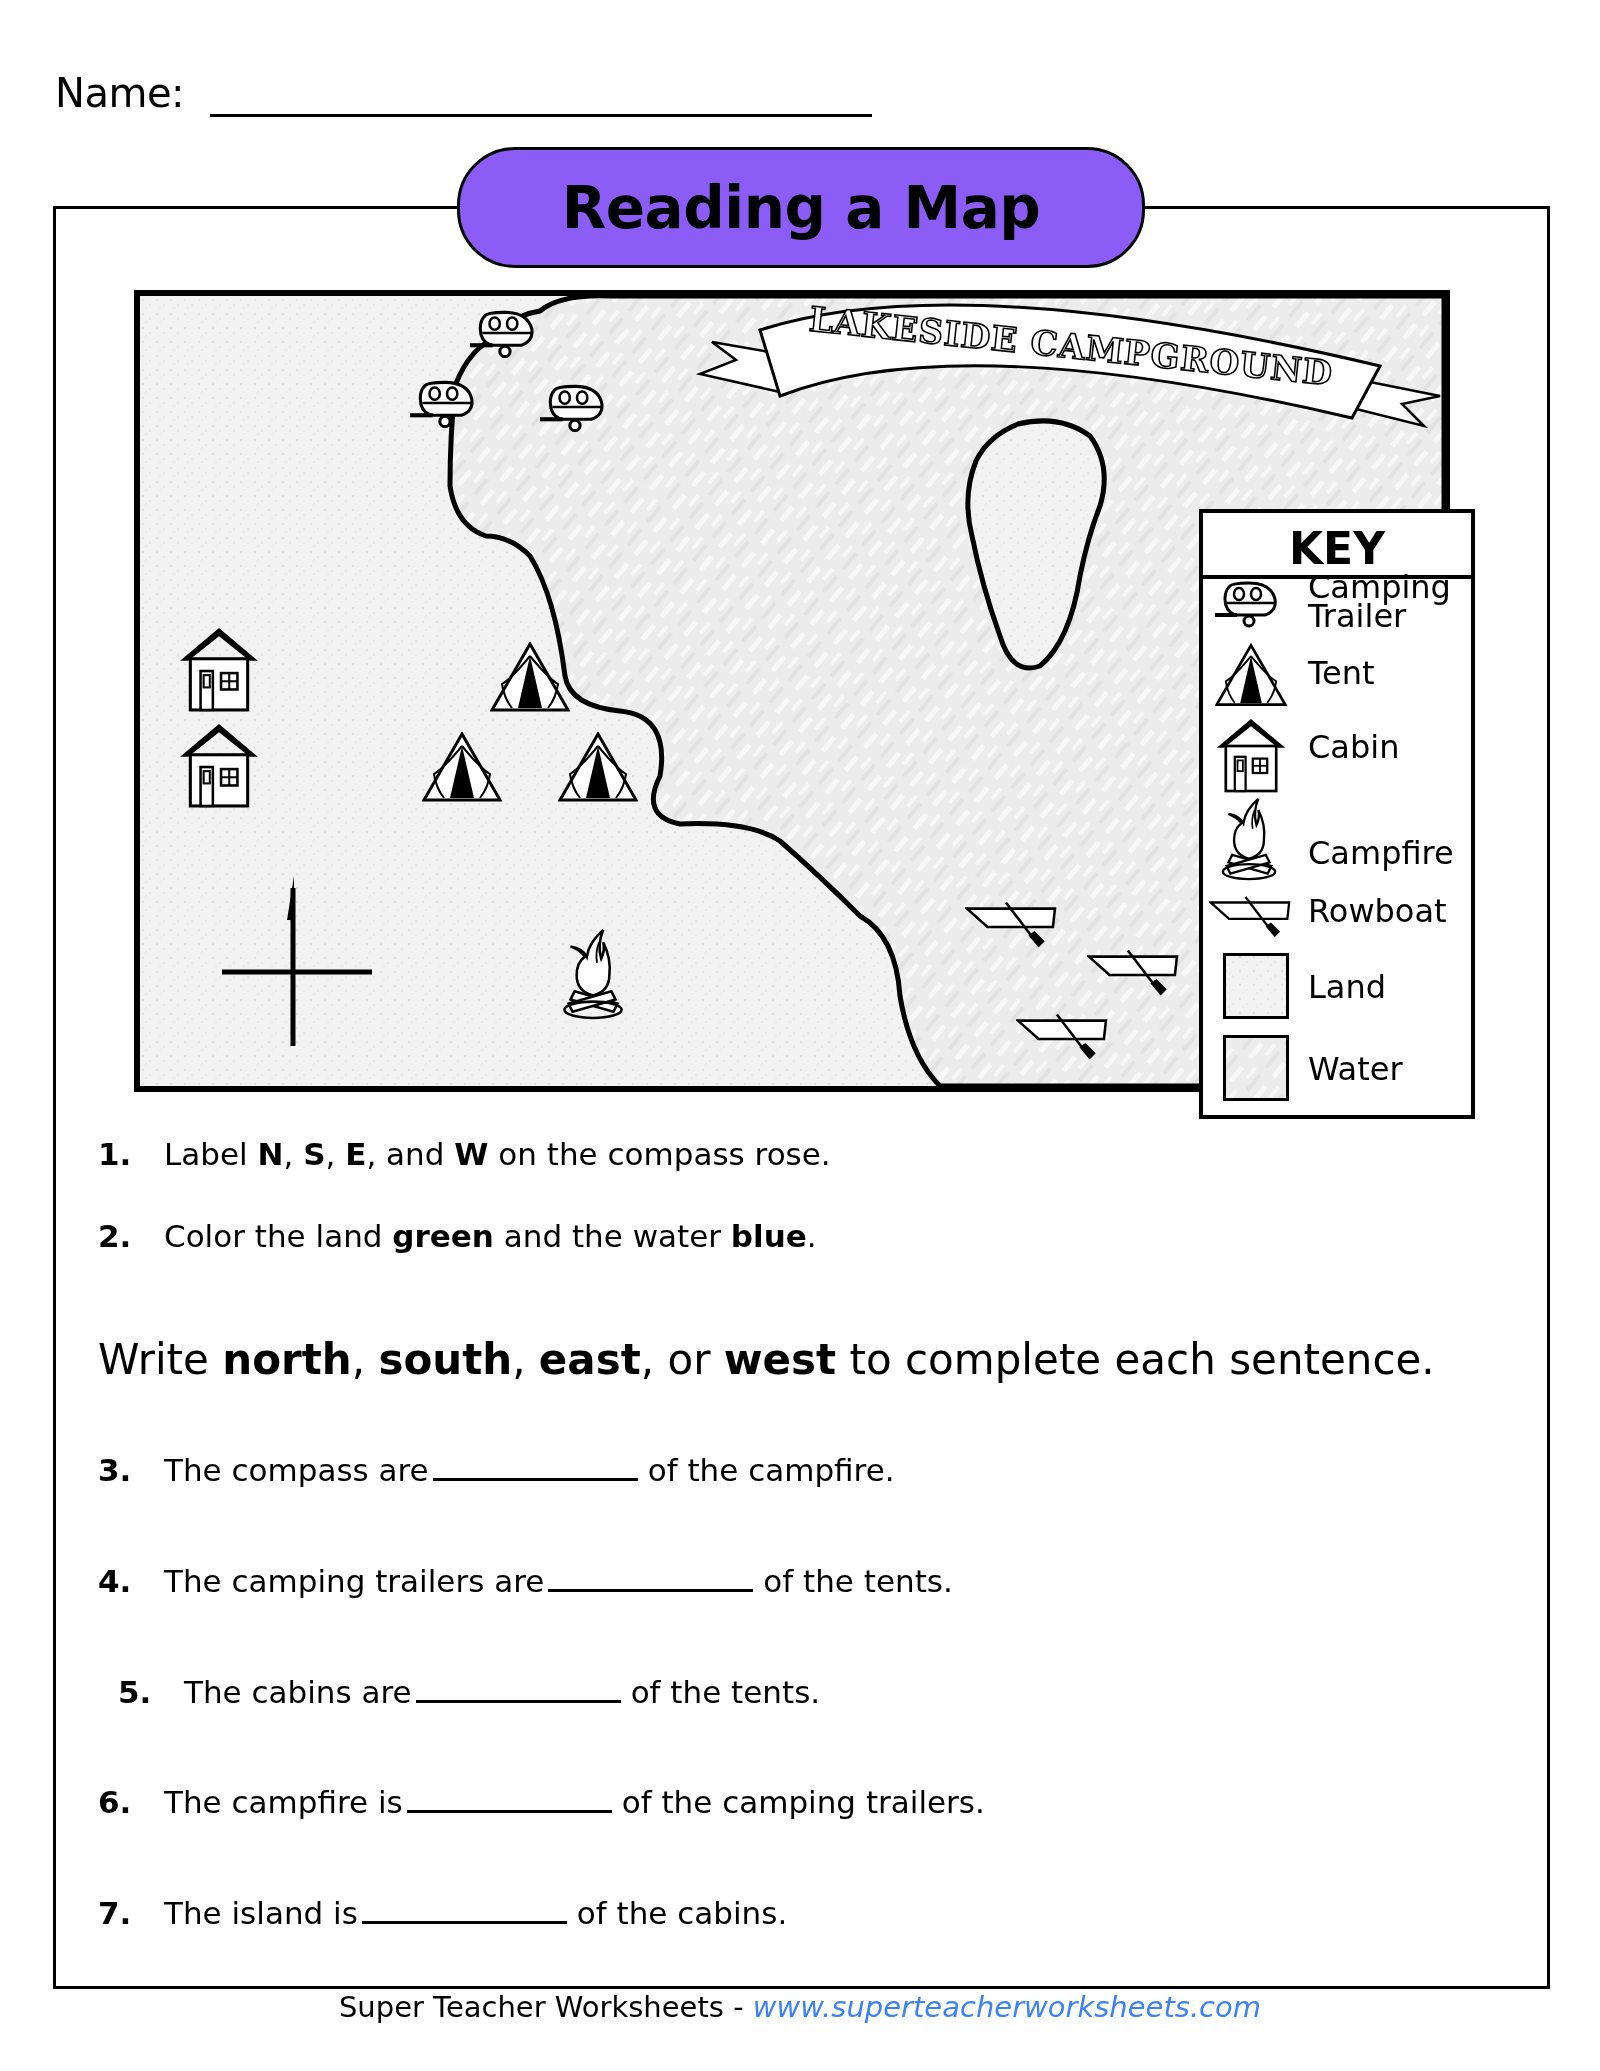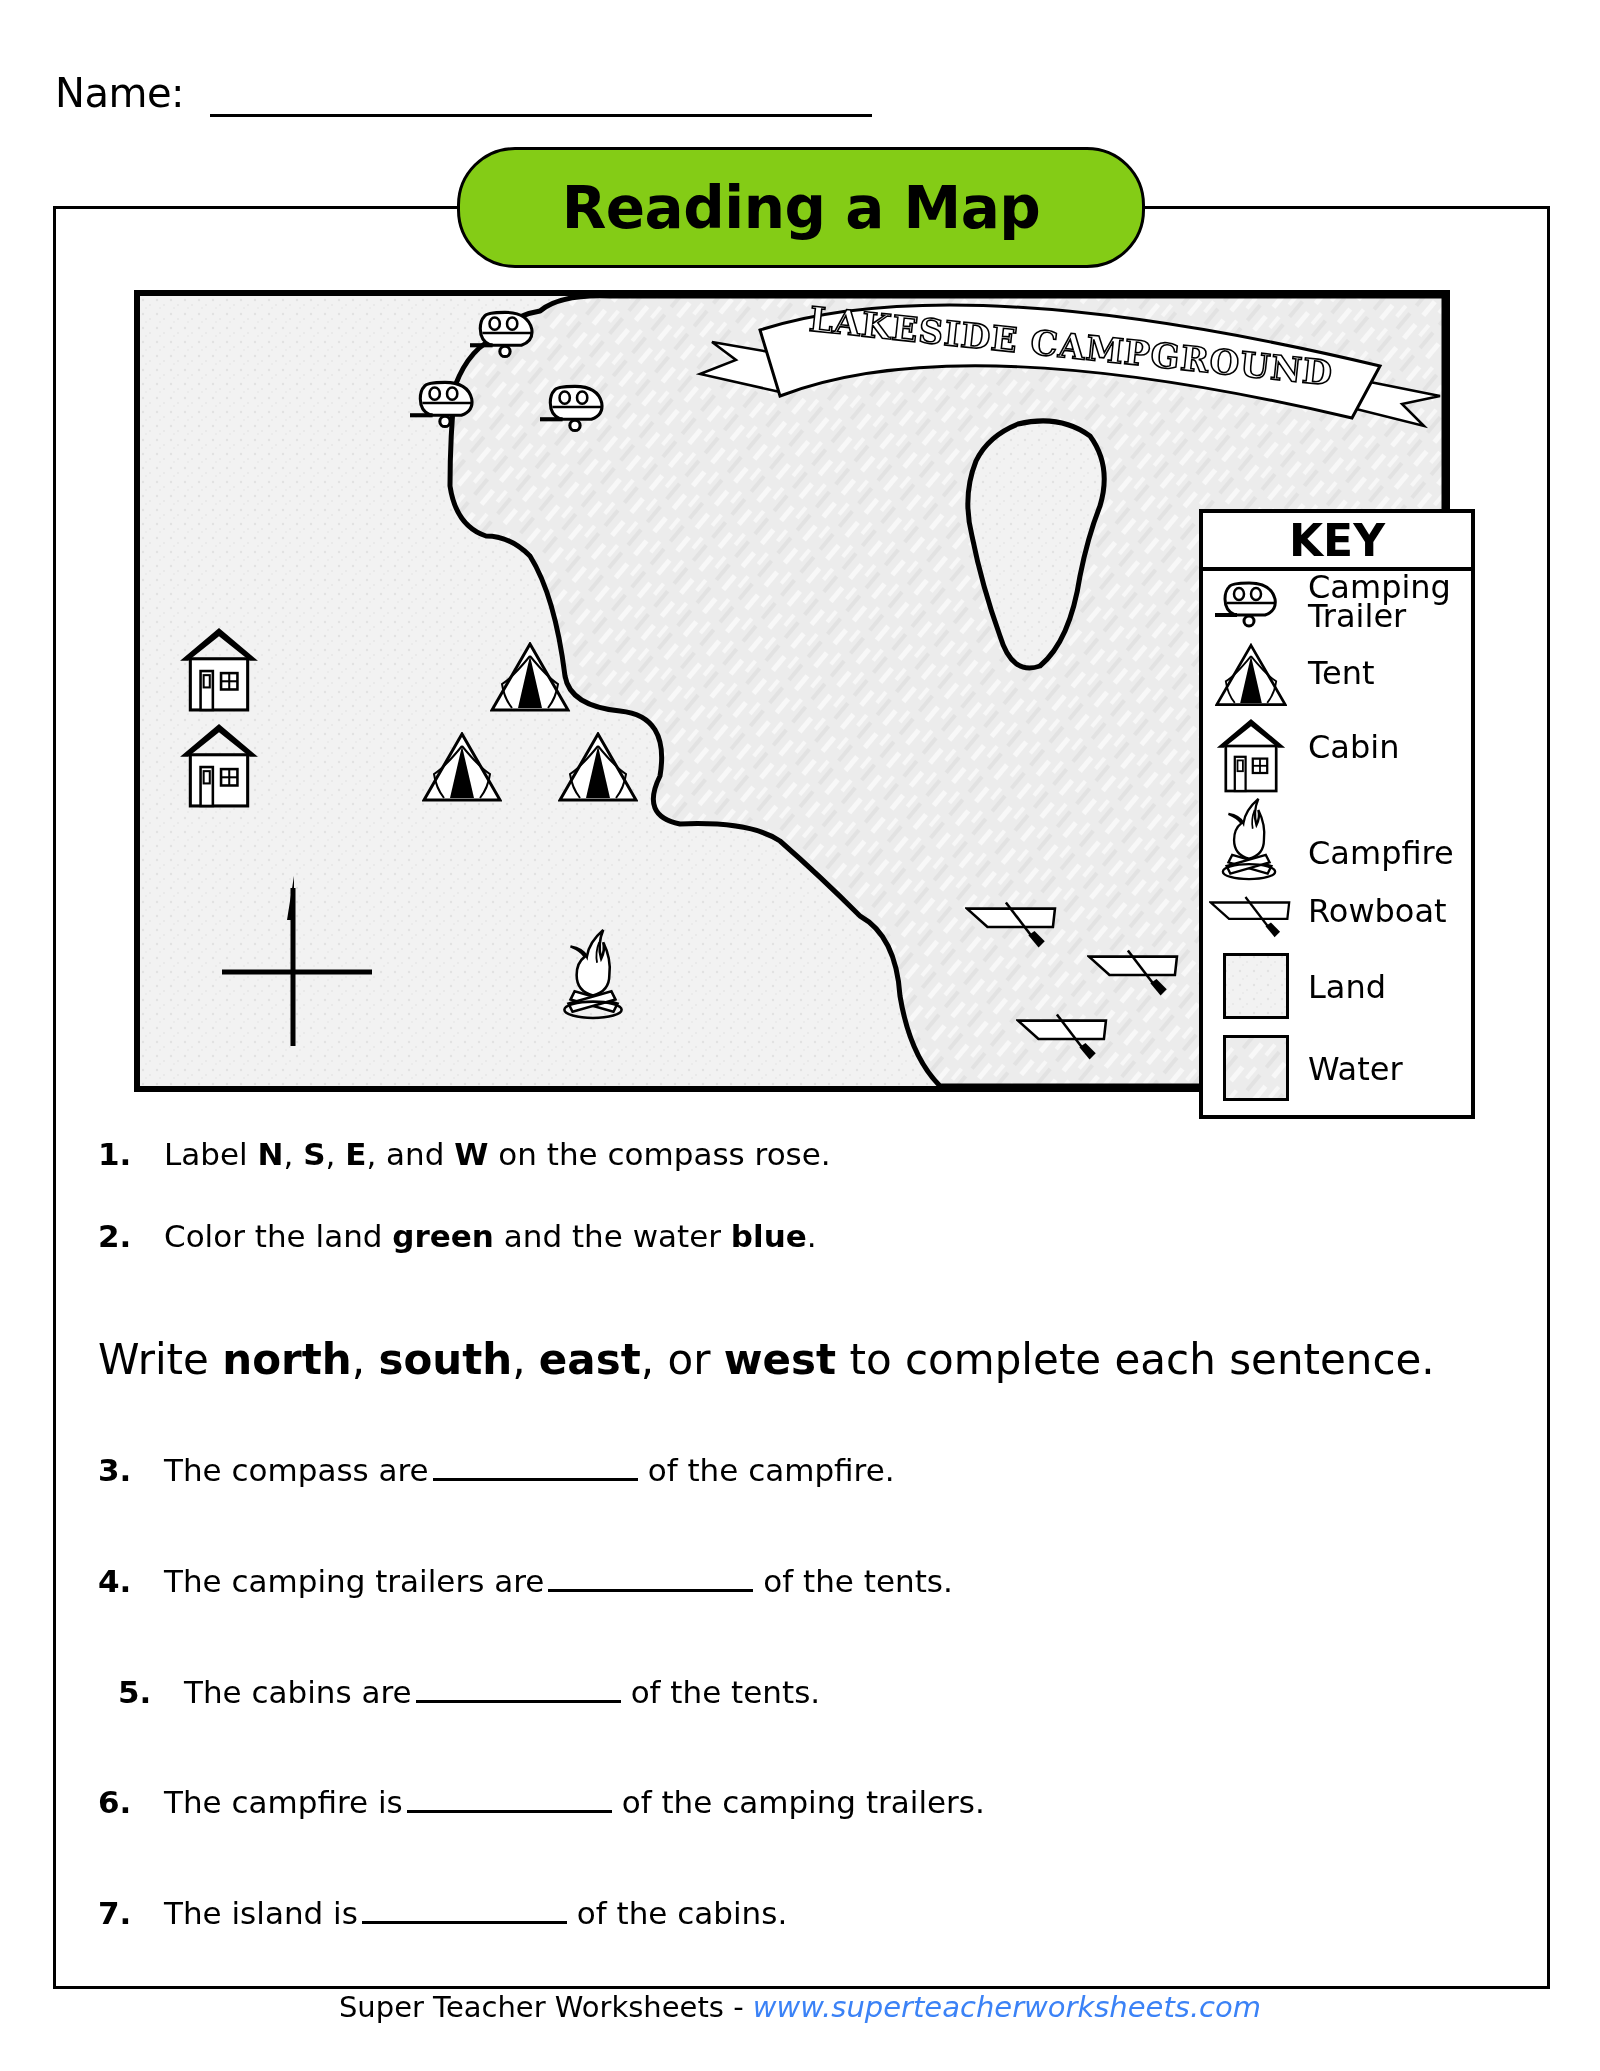--- a/index.html
+++ b/index.html
@@ -10,34 +10,34 @@
   
   #name-row { left:55px; top:70px; font-size:40px; letter-spacing:-0.5px; }
   #name-line { left:210px; top:114px; width:662px; height:3px; background:#000; }
 
   
   #outer-frame { left:53px; top:206px; width:1491px; height:1777px;
                  border:3px solid #000; box-sizing:content-box; }
 
   
   #title-pill { left:457px; top:147px; width:682px; height:115px;
-                border:3px solid #000; border-radius:58px; background:#84cc16;
+                border:3px solid #000; border-radius:58px; background:#8b5cf6;
                 display:flex; align-items:center; justify-content:center; }
   #title-text { font-size:58px; font-weight:bold; letter-spacing:-0.5px; }
 
   
   #map { left:134px; top:290px; width:1304px; height:790px;
          border:6px solid #000; overflow:hidden; background:#f1f1f1; }
   #map svg { position:absolute; left:0; top:0; }
 
   
   #key-box { left:1199px; top:509px; width:268px; height:602px;
              border:4px solid #000; background:#fff; }
   #key-title { height:54px; border-bottom:4px solid #000; text-align:center;
-               font-size:44px; font-weight:bold; line-height:56px; }
+               font-size:44px; font-weight:bold; line-height:56px;margin-top:8px; }
   .key-item { position:absolute; left:0; width:268px; }
   .key-icon { position:absolute; left:12px; }
   .key-label { position:absolute; left:105px; font-size:32px; line-height:29px; }
 
   
   .q { left:98px; font-size:31px; white-space:nowrap; }
   .q .num { font-weight:bold; display:inline-block; width:66px; }
   .q b { font-weight:bold; }
   .blank { display:inline-block; width:205px; border-bottom:3px solid #000;
            height:30px; vertical-align:baseline; margin:0 10px 0 4px; }

